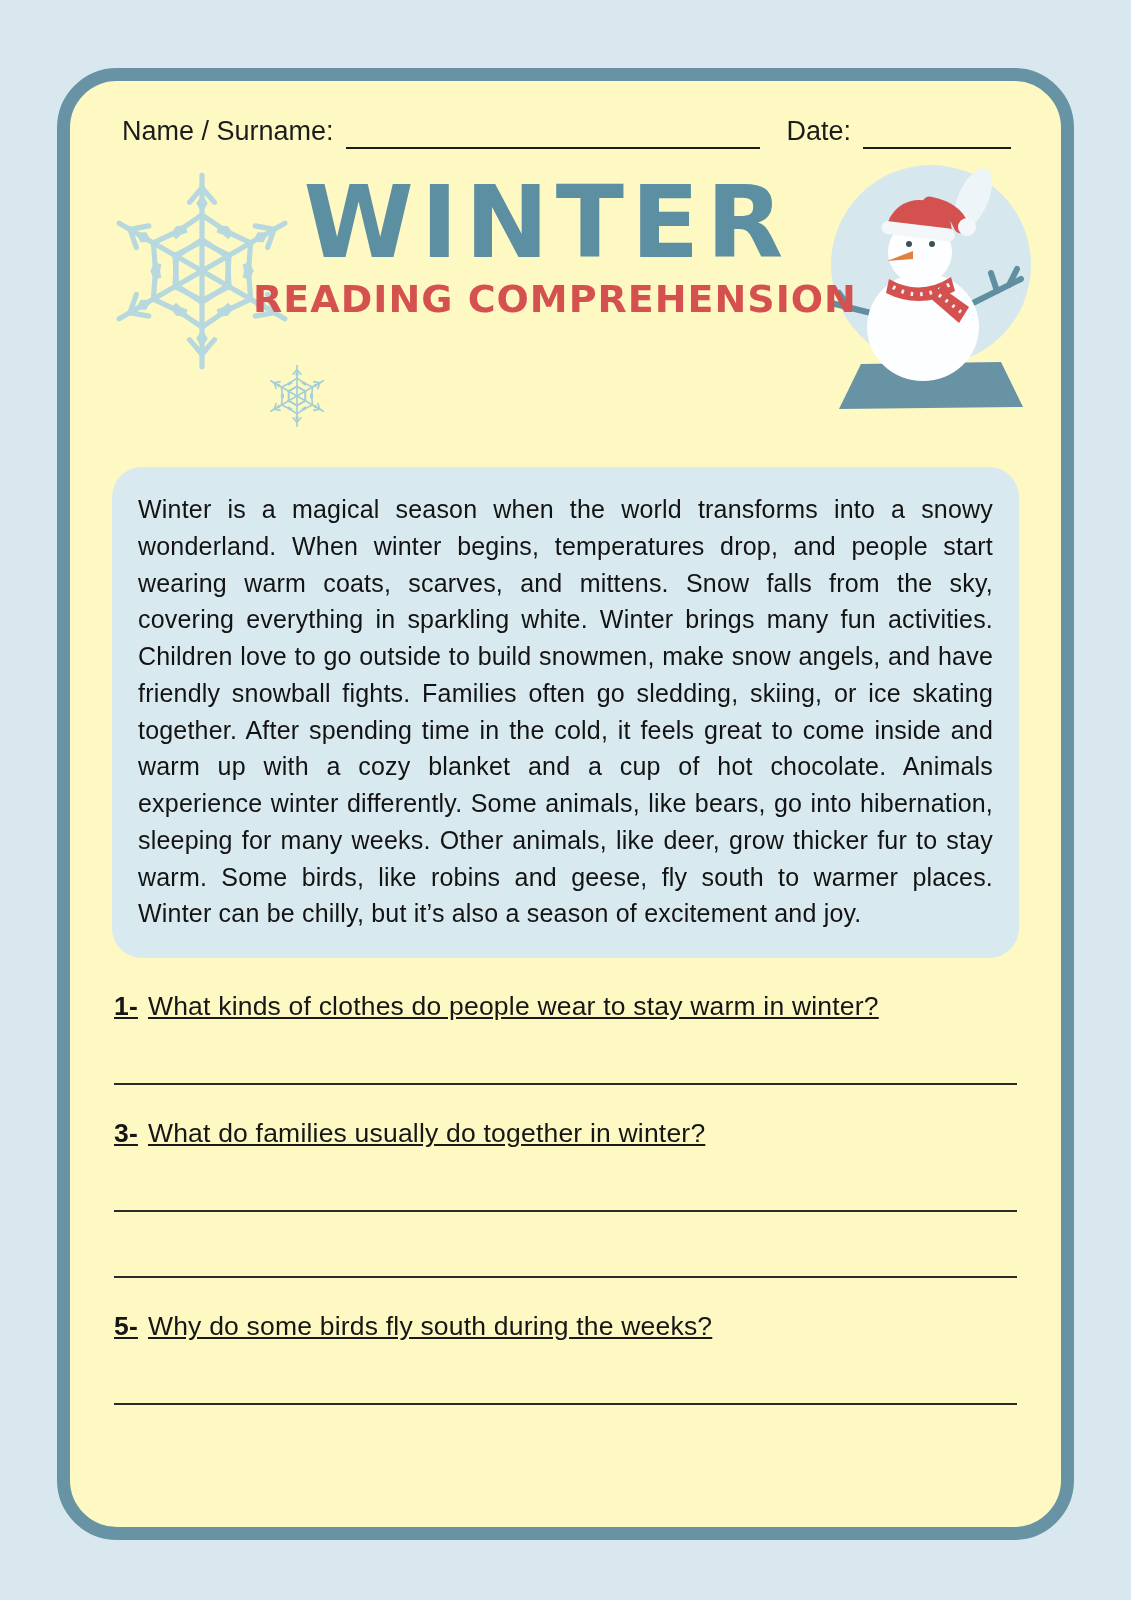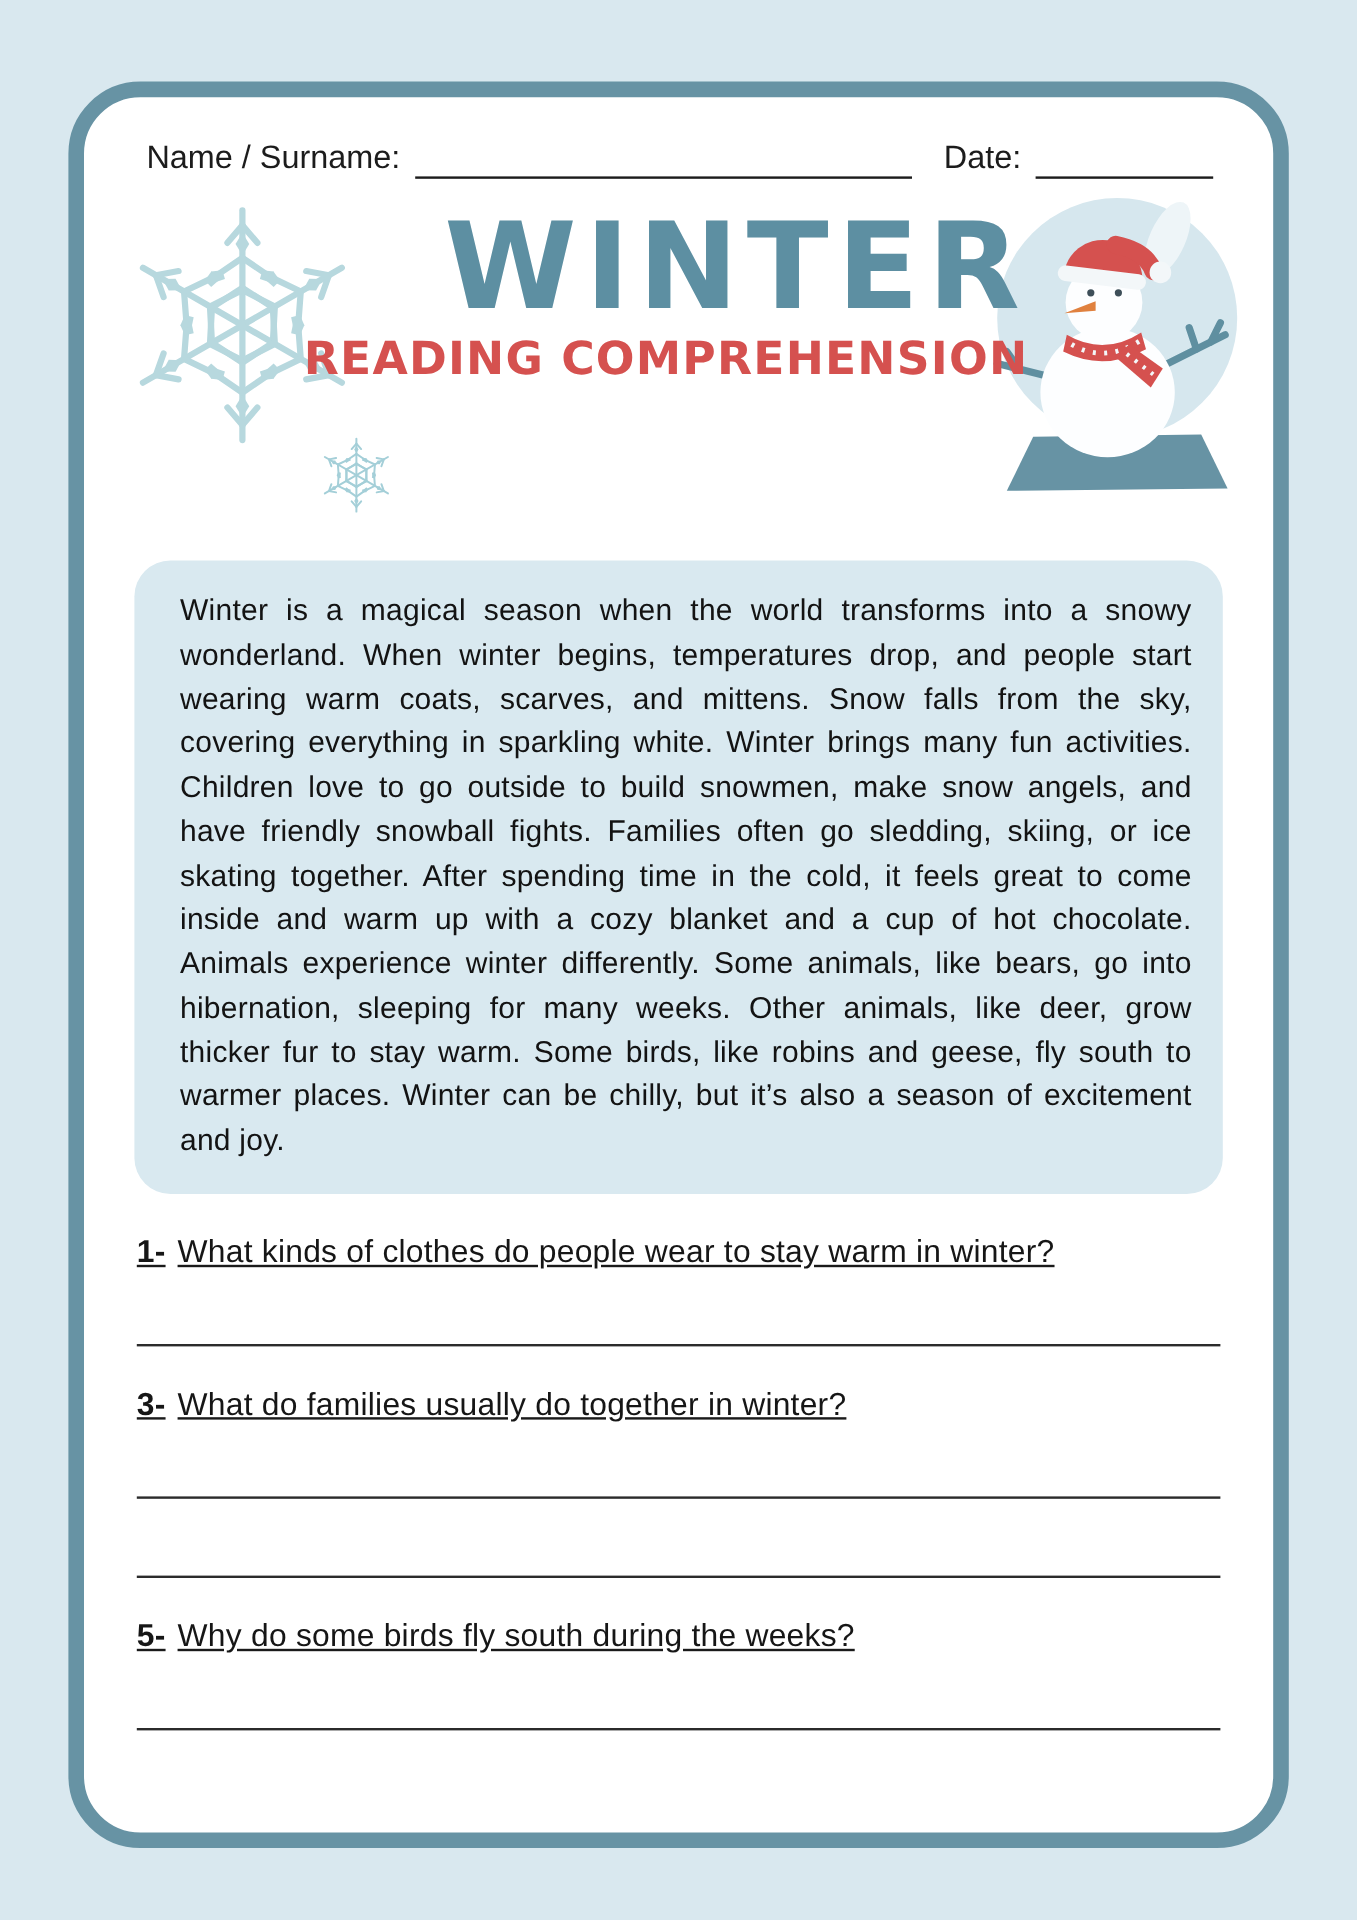--- a/index.html
+++ b/index.html
@@ -7,21 +7,21 @@
   body {
     background:#d9e8ef;
     font-family:"Liberation Sans","DejaVu Sans",sans-serif;
     color:#1a1a1a;
     position:relative;
   }
   .card {
     position:absolute;
     left:57px; top:68px;
     width:1017px; height:1472px;
-    background:#ffffff;
+    background:#fef9c3;
     border:13px solid #6793a4;
     border-radius:60px;
     padding:26px 42px 0 42px;
   }
   
   .hdr {
     display:flex;
     align-items:flex-end;
     font-size:27px;
     font-weight:500;
@@ -39,21 +39,20 @@
     position:absolute; left:50%; top:6px;
     transform:translateX(-53%);
     text-align:center; width:620px;
   }
   .title {
     font-family:"DejaVu Sans","Liberation Sans",sans-serif;
     font-size:100px; line-height:1.0;
     font-weight:bold;
     color:#5d8fa2;
     letter-spacing:7px;
-    text-align:right;
   }
   .subtitle {
     font-family:"DejaVu Sans","Liberation Sans",sans-serif;
     font-size:38px; font-weight:bold;
     color:#d5514f;
     letter-spacing:1px;
     margin-top:4px;
     text-align:right;
   }
   .instruction {
@@ -62,21 +61,21 @@
     margin-top:30px;
     letter-spacing:.3px;
   }
   .flake-lg { position:absolute; left:-14px; top:0; width:208px; height:208px; color:#b7d8de; }
   .flake-sm { position:absolute; left:152px; top:196px; width:66px; height:66px; color:#a4cfd8; }
   .globe { position:absolute; right:-26px; top:-12px; width:222px; height:264px; }
   
   .passage-box {
     background:#d9e9f0;
     border-radius:30px;
-    padding:24px 26px 26px 38px;
+    padding:24px 26px 26px 26px;
     margin-top:0px;
   }
   .passage-text {
     font-size:25px;
     line-height:1.47;
     text-align:justify;
     color:#131313;
     letter-spacing:.2px;
   }
   

